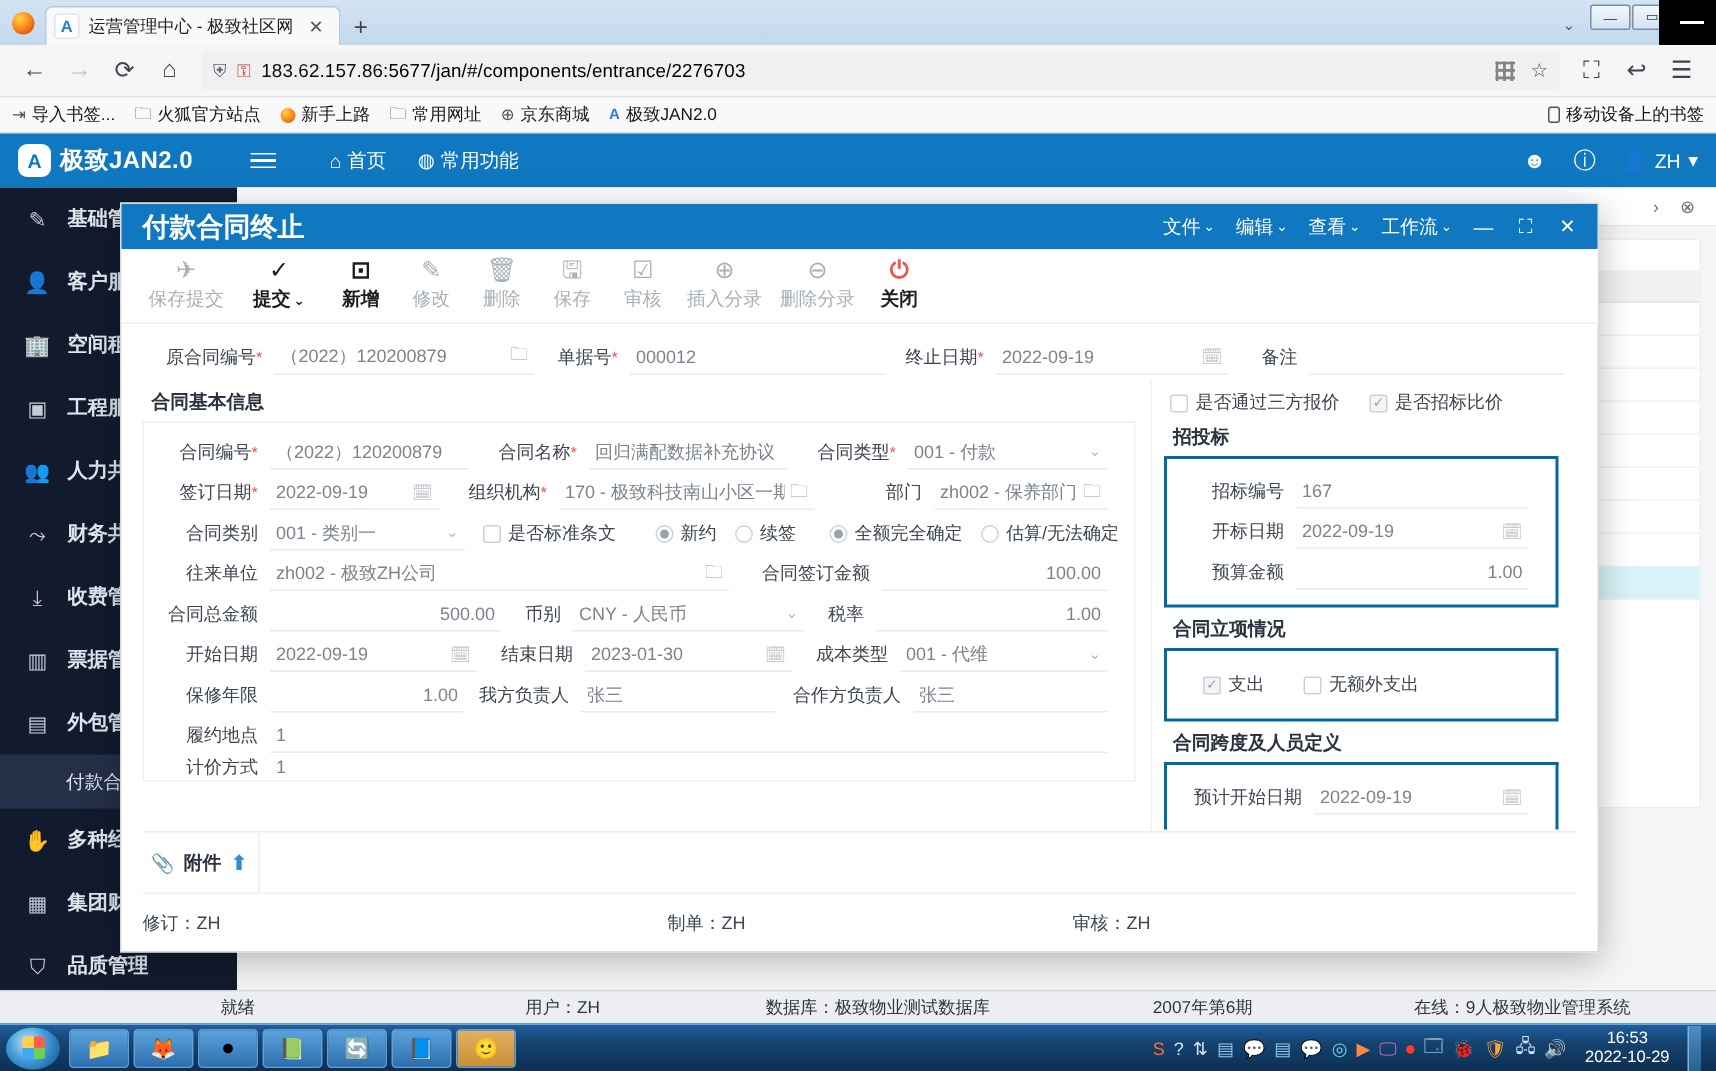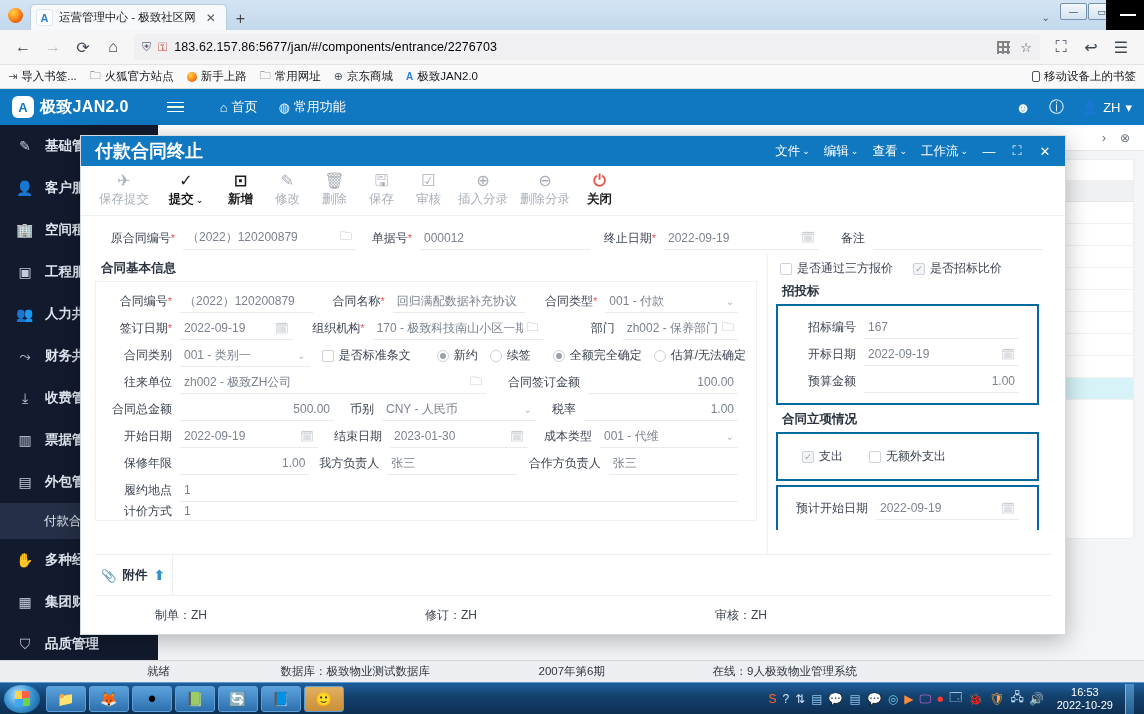--- a/index.html
+++ b/index.html
@@ -758,20 +758,21 @@
                   <span class="box chk">✓</span>
                   <span>支出</span>
                 </span>
               <span class="cbx">
                   <span class="box"></span>
                   <span>无额外支出</span>
                 </span>
             </div>
           </div>
 
+          <div class="sec-title">合同跨度及人员定义</div>
           <div class="sub-card" style="border-bottom:none">
             <div class="frow">
               <span class="rlab" style="width:80px">预计开始日期</span>
               <span class="fld">
                   <span class="val">2022-09-19</span>
                   <span class="cal">🗓</span>
                 </span>
             </div>
           </div>
         </div>
@@ -780,30 +781,31 @@
       <div class="attach">
         <div class="attach-l">
           <span>📎</span>
           <span>附件</span>
           <span class="attach-up">⬆</span>
         </div>
         <div style="flex:1"></div>
       </div>
 
       <div class="modal-foot">
+        <span class="foot-item" style="width:290px">修订：ZH</span>
         <span class="foot-item" style="width:330px;padding-left:60px">制单：ZH</span>
-        <span class="foot-item" style="width:290px">修订：ZH</span>
         <span class="foot-item">审核：ZH</span>
       </div>
     </div>
 
   </div>
 
   <div class="statusbar">
     <span style="width:170px;padding-left:6px">就绪</span>
+    <span style="width:230px">用户：ZH</span>
     <span style="width:260px">数据库：极致物业测试数据库</span>
     <span style="width:175px">2007年第6期</span>
     <span style="width:160px">在线：9人</span>
     <span>极致物业管理系统</span>
   </div>
 
   <div class="taskbar">
     <div class="start">
         <i></i>
       </div>

